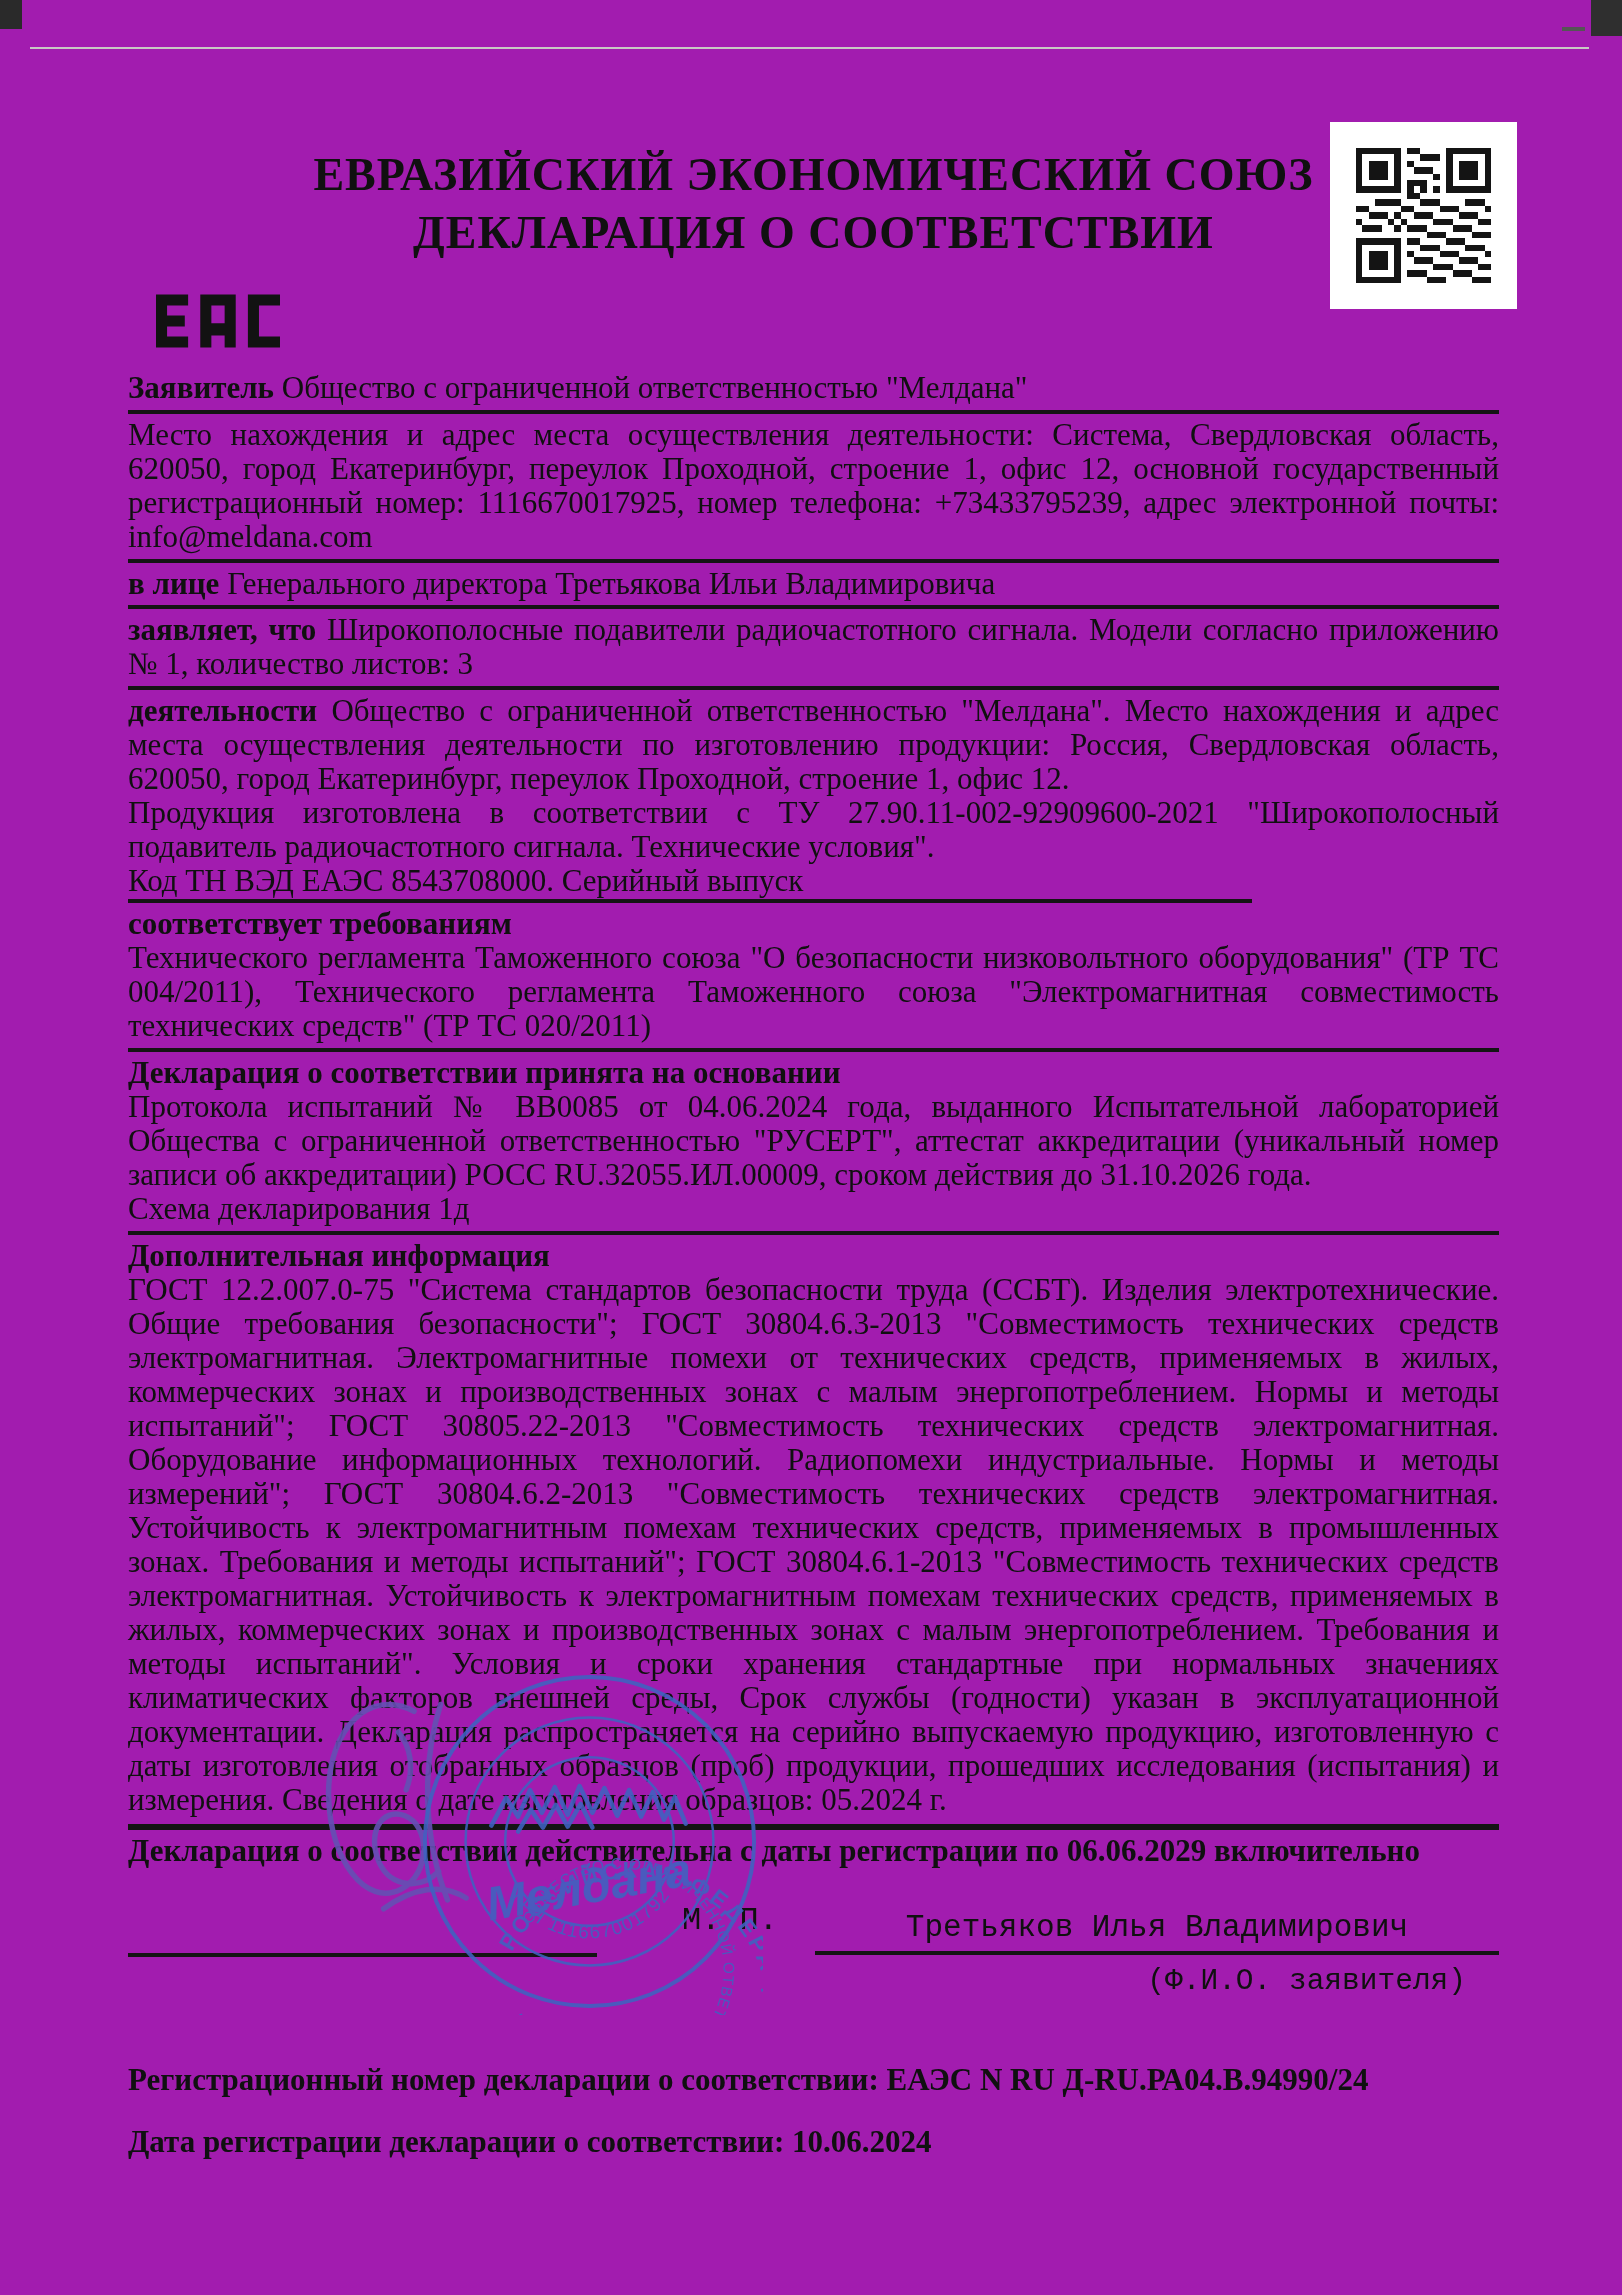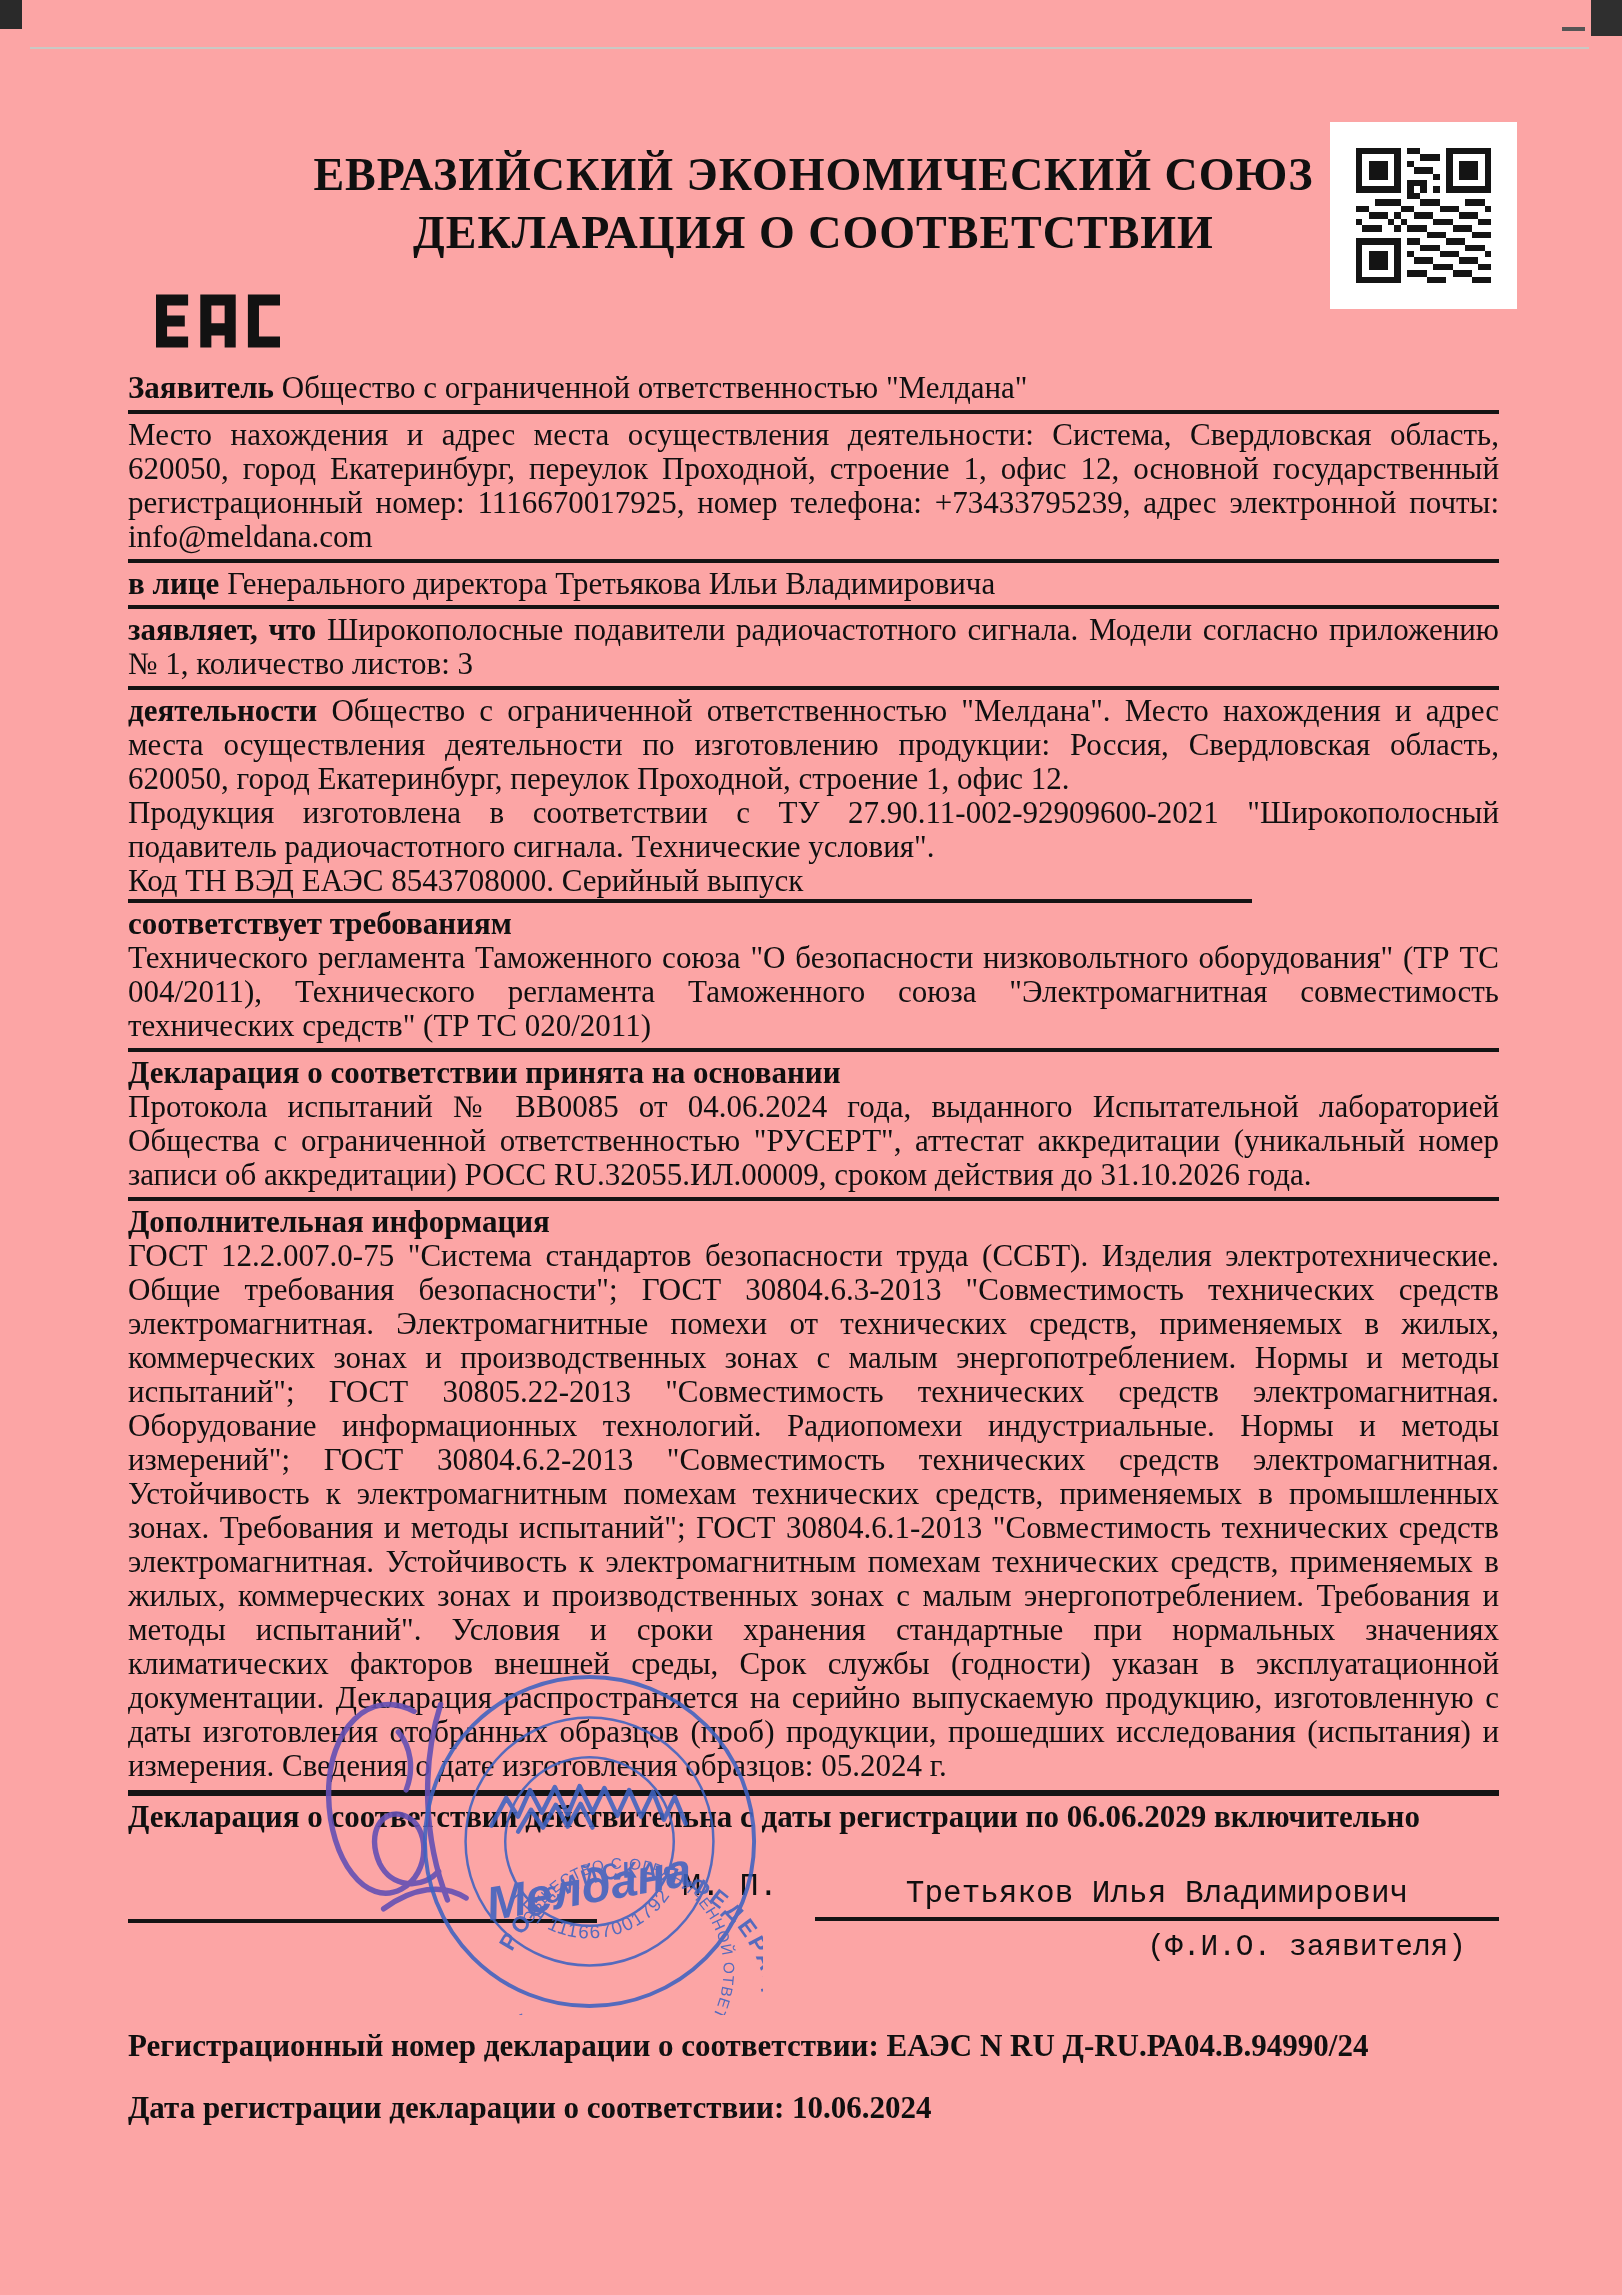--- a/index.html
+++ b/index.html
@@ -1,18 +1,18 @@
 <!DOCTYPE html>
 <html lang="ru" style="font-size:7.9px"><head>
 <meta charset="utf-8">
 <title>Декларация о соответствии</title>
 <style>
   html,body{margin:0;padding:0;background:#9a9a9a;}
   .page{
-    position:relative;width:1623px;height:2295px;background:#fca5a5;
+    position:relative;width:1623px;height:2295px;background:#a21caf;
     font-family:"Liberation Serif","DejaVu Serif",serif;color:#101010;overflow:hidden;
   }
   .content{position:relative;margin:0 124px 0 128px;font-size:31px;line-height:34px;}
   p{margin:0;text-align:justify;}
   .b{font-weight:bold;}
   .doc-hr{border:none;border-top:4.4px solid #141414;margin:4.9px 0 3.9px;}
   .doc-hr.partial{width:82%;margin:1px 0 3.9px;}
   .doc-hr.thick{border-top-width:6.9px;margin-top:7.9px;}
   .title{
     padding-top:146px;margin:0 0 109px 0;text-align:center;font-weight:bold;
@@ -210,20 +210,21 @@
     <p>Продукция изготовлена в соответствии с ТУ 27.90.11-002-92909600-2021 "Широкополосный подавитель радиочастотного сигнала. Технические условия".</p>
     <p>Код ТН ВЭД ЕАЭС 8543708000. Серийный выпуск</p>
     <hr class="doc-hr partial">
 
     <p class="b">соответствует требованиям</p>
     <p>Технического регламента Таможенного союза "О безопасности низковольтного оборудования" (ТР ТС 004/2011), Технического регламента Таможенного союза "Электромагнитная совместимость технических средств" (ТР ТС 020/2011)</p>
     <hr class="doc-hr">
 
     <p class="b">Декларация о соответствии принята на основании</p>
     <p>Протокола испытаний № ВВ0085 от 04.06.2024 года, выданного Испытательной лабораторией Общества с ограниченной ответственностью "РУСЕРТ", аттестат аккредитации (уникальный номер записи об аккредитации) РОСС RU.32055.ИЛ.00009, сроком действия до 31.10.2026 года.</p>
+    <p>Схема декларирования 1д</p>
     <hr class="doc-hr">
 
     <p class="b">Дополнительная информация</p>
     <p>ГОСТ 12.2.007.0-75  "Система стандартов безопасности труда (ССБТ). Изделия электротехнические. Общие требования безопасности"; ГОСТ 30804.6.3-2013  "Совместимость технических средств электромагнитная. Электромагнитные помехи от технических средств, применяемых в жилых, коммерческих зонах и производственных зонах с малым энергопотреблением. Нормы и методы испытаний"; ГОСТ 30805.22-2013 "Совместимость технических средств электромагнитная. Оборудование информационных технологий. Радиопомехи индустриальные. Нормы и методы измерений"; ГОСТ 30804.6.2-2013  "Совместимость технических средств электромагнитная. Устойчивость к электромагнитным помехам технических средств, применяемых в промышленных зонах. Требования и методы испытаний"; ГОСТ 30804.6.1-2013 "Совместимость технических средств электромагнитная. Устойчивость к электромагнитным помехам технических средств, применяемых в жилых, коммерческих зонах и производственных зонах с малым энергопотреблением. Требования и методы испытаний". Условия и сроки хранения стандартные при нормальных значениях климатических факторов внешней среды, Срок службы (годности) указан в эксплуатационной документации. Декларация распространяется на серийно выпускаемую продукцию, изготовленную с даты изготовления отобранных образцов (проб) продукции, прошедших исследования (испытания) и измерения. Сведения о дате изготовления образцов: 05.2024 г.</p>
     <hr class="doc-hr thick">
 
     <p class="b">Декларация о соответствии  действительна с даты регистрации по 06.06.2029 включительно</p>
 
     <div class="sig-area">
       <div class="seal-mark">М. П.</div>

